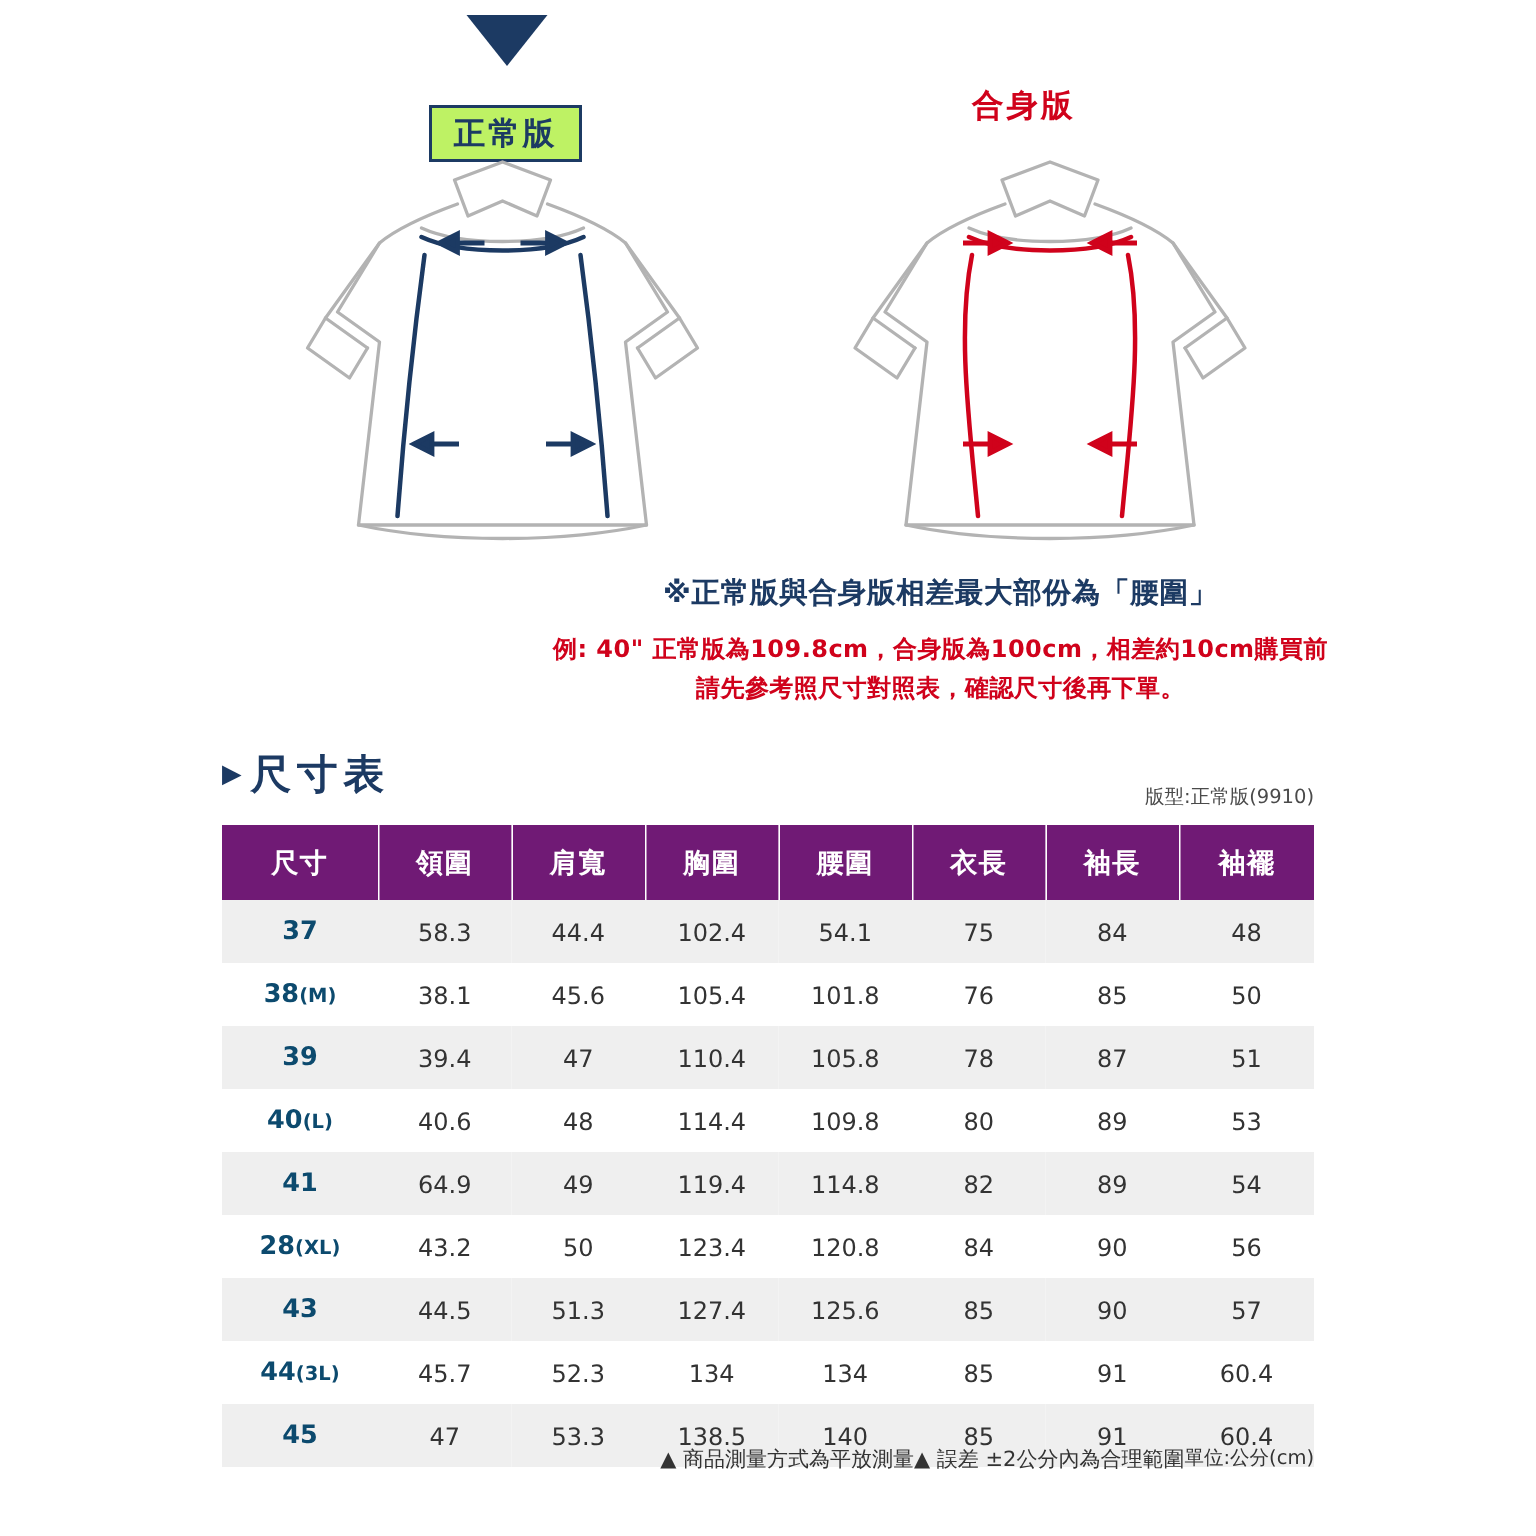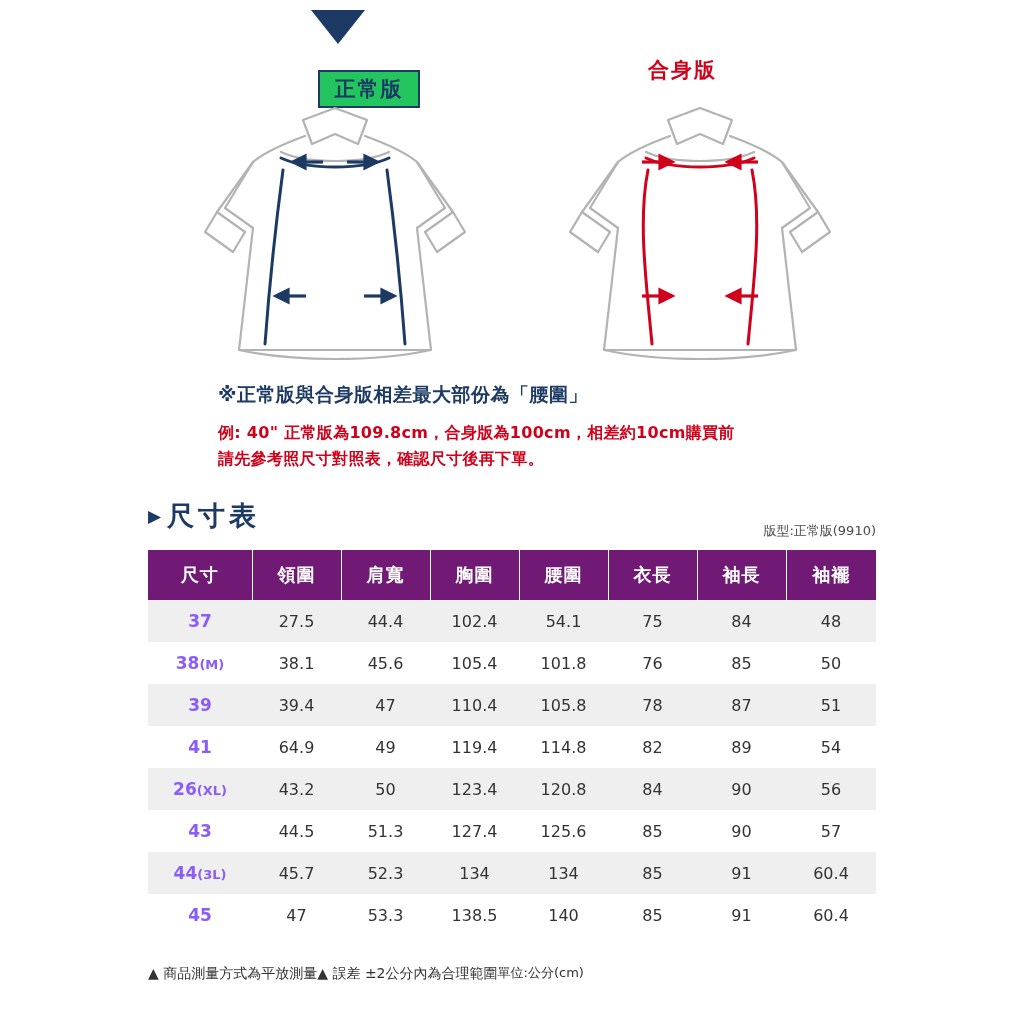--- a/index.html
+++ b/index.html
@@ -45,45 +45,45 @@
     height: 38px;
     border: 2px solid #1c3a63;
     color: #1c3a63;
     font-size: 21px;
     font-weight: bold;
     letter-spacing: 2px;
     display: flex;
     align-items: center;
     justify-content: center;
     box-sizing: border-box;
-    background: #22c55e;
-    margin-left: 32px;
+    background: #bef264;
   }
   .label-slim {
     position: absolute;
     left: 648px;
     top: 56px;
     color: #d0021b;
     font-size: 21px;
     font-weight: bold;
     letter-spacing: 2px;
   }
   .shirt-svg {
     position: absolute;
     top: 100px;
   }
   .shirt-left { left: 195px; }
   .shirt-right { left: 560px; }
 
   
   .note-block {
     position: absolute;
-    left: 218px;
+    left: 232px;
     top: 382px;
     width: 790px;
+    text-align: center;
   }
   .note-main {
     color: #1c3a63;
     font-size: 19px;
     font-weight: bold;
     letter-spacing: 0.5px;
     margin-bottom: 12px;
   }
   .note-red {
     color: #d0021b;
@@ -141,41 +141,41 @@
     height: 40px;
     text-align: center;
     font-size: 16px;
     color: #333;
   }
   .size-table tbody tr:nth-child(odd) { background: #efefef; }
   .size-table tbody tr:nth-child(even) { background: #ffffff; }
   .size-table td.size-col {
     font-size: 17px;
     font-weight: bold;
-    color: #8b5cf6;
+    color: #0c4a6e;
     text-align: center;
   }
   .size-table td.size-col .suffix {
     font-size: 13px;
     font-weight: bold;
   }
 
   
   .footer {
     position: absolute;
     left: 148px;
     top: 962px;
     width: 728px;
     font-size: 14px;
     color: #333;
     line-height: 1.6;
   }
   .footer-row {
     display: flex;
-    justify-content: flex-start;
+    justify-content: flex-end;
     align-items: flex-start;
   }
   .footer-left div { white-space: nowrap; }
   .footer-unit {
     font-size: 13px;
     color: #333;
     white-space: nowrap;
     padding-top: 1px;
   }
 </style>
@@ -293,21 +293,21 @@
         <th>胸圍</th>
         <th>腰圍</th>
         <th>衣長</th>
         <th>袖長</th>
         <th>袖襬</th>
       </tr>
     </thead>
     <tbody>
       <tr>
         <td class="size-col"><span>37</span><span class="suffix"></span></td>
-        <td>27.5</td>
+        <td>58.3</td>
         <td>44.4</td>
         <td>102.4</td>
         <td>54.1</td>
         <td>75</td>
         <td>84</td>
         <td>48</td>
       </tr>
       <tr>
         <td class="size-col"><span>38</span><span class="suffix">(M)</span></td>
         <td>38.1</td>
@@ -322,31 +322,41 @@
         <td class="size-col"><span>39</span><span class="suffix"></span></td>
         <td>39.4</td>
         <td>47</td>
         <td>110.4</td>
         <td>105.8</td>
         <td>78</td>
         <td>87</td>
         <td>51</td>
       </tr>
       <tr>
+        <td class="size-col"><span>40</span><span class="suffix">(L)</span></td>
+        <td>40.6</td>
+        <td>48</td>
+        <td>114.4</td>
+        <td>109.8</td>
+        <td>80</td>
+        <td>89</td>
+        <td>53</td>
+      </tr>
+      <tr>
         <td class="size-col"><span>41</span><span class="suffix"></span></td>
         <td>64.9</td>
         <td>49</td>
         <td>119.4</td>
         <td>114.8</td>
         <td>82</td>
         <td>89</td>
         <td>54</td>
       </tr>
       <tr>
-        <td class="size-col"><span>26</span><span class="suffix">(XL)</span></td>
+        <td class="size-col"><span>28</span><span class="suffix">(XL)</span></td>
         <td>43.2</td>
         <td>50</td>
         <td>123.4</td>
         <td>120.8</td>
         <td>84</td>
         <td>90</td>
         <td>56</td>
       </tr>
       <tr>
         <td class="size-col"><span>43</span><span class="suffix"></span></td>

